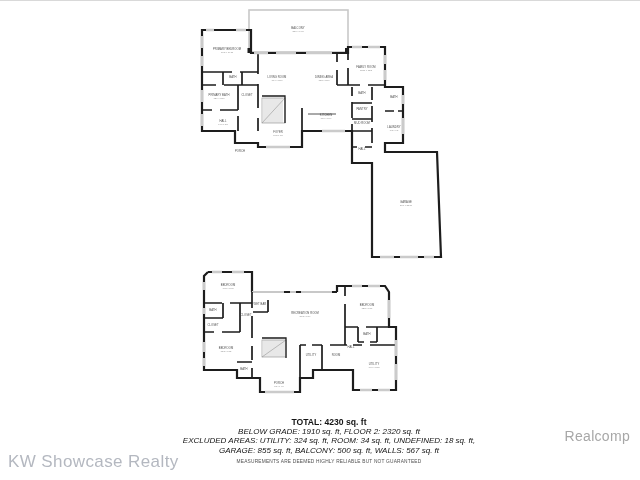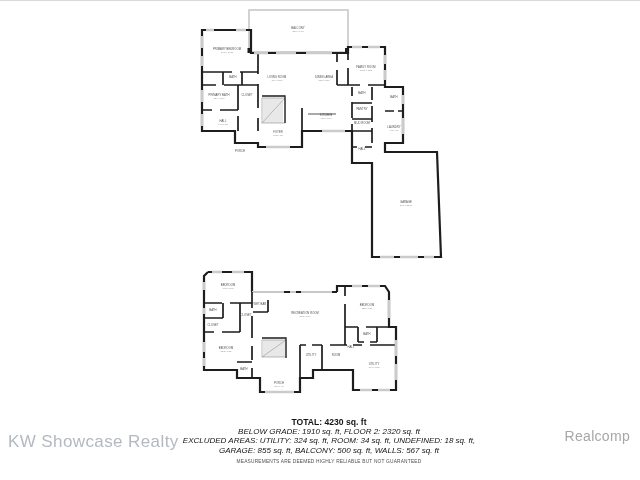--- a/index.html
+++ b/index.html
@@ -17,21 +17,21 @@
 
   
   .summary{
     position:absolute;left:0;top:417px;width:640px;text-align:center;color:#141414;margin-left:9px;
   }
   .summary .total{font-size:8.6px;font-weight:700;line-height:10px;}
   .summary .line{font-size:8px;line-height:9.3px;font-style:italic;}
   .summary .disclaimer{font-size:4.8px;color:#4f4f4f;margin-top:4.5px;letter-spacing:.2px;}
 
   .wm-left{
-    position:absolute;left:8px;top:432px;font-size:17px;color:#b4b8c0;letter-spacing:.4px;
+    position:absolute;left:8px;top:452px;font-size:17px;color:#b4b8c0;letter-spacing:.4px;
   }
   .wm-right{
     position:absolute;right:10px;top:428px;font-size:14px;color:#a7a7a7;letter-spacing:.3px;
   }
 </style>
 </head>
 <body>
 
 <div class="top-hairline"></div>
 

